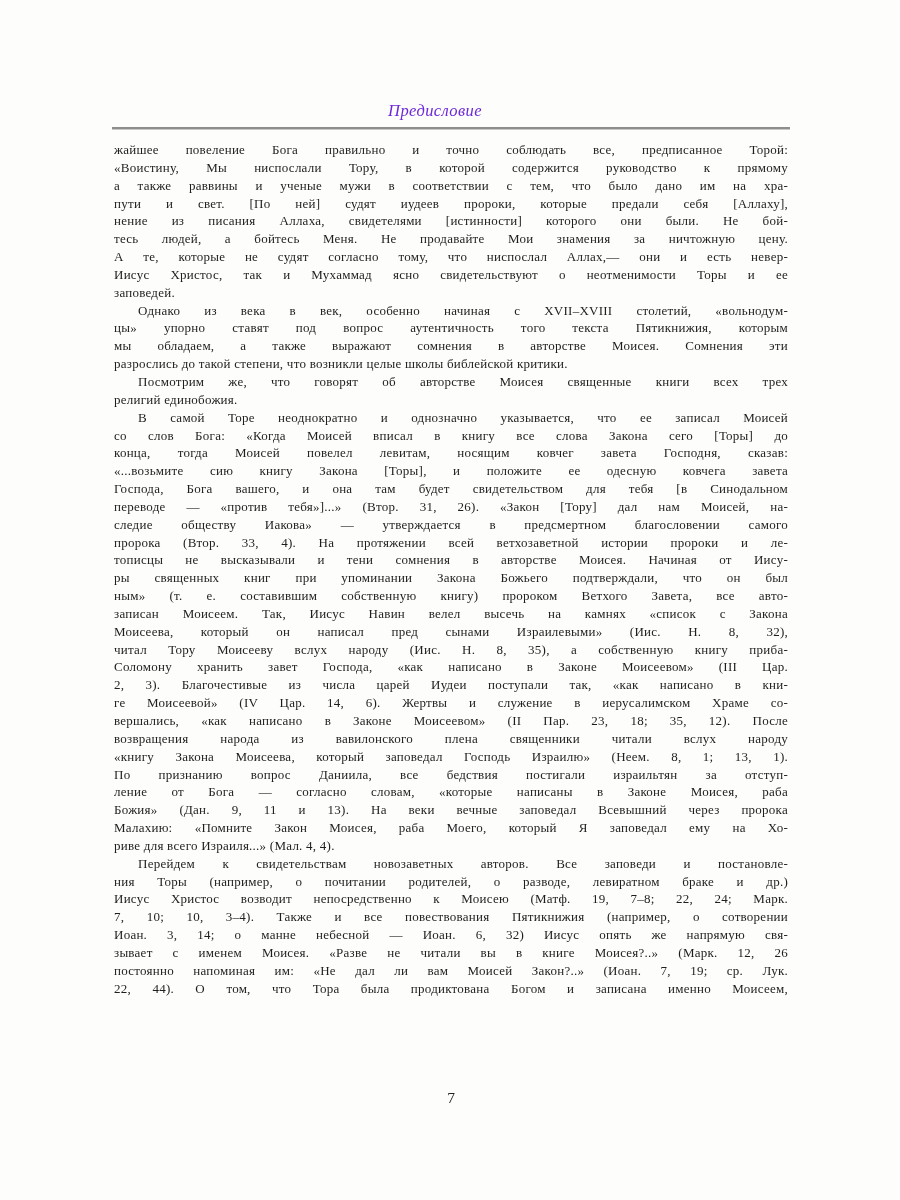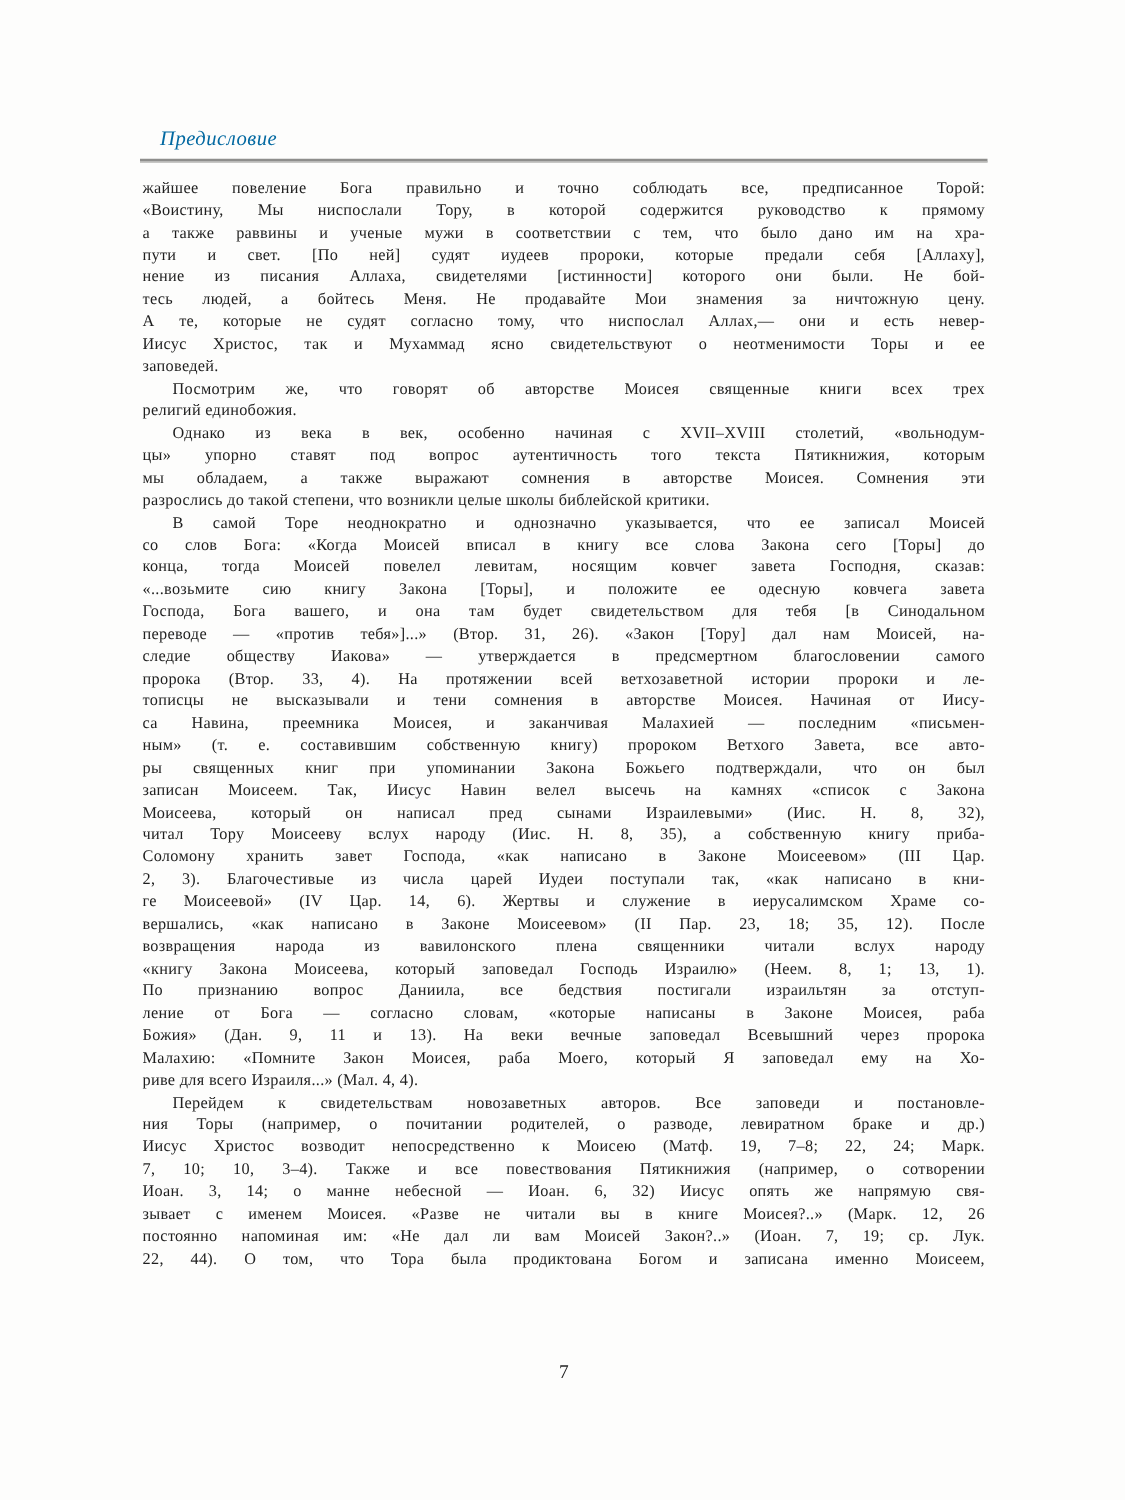--- a/index.html
+++ b/index.html
@@ -12,27 +12,27 @@
     width: 900px;
     height: 1200px;
     background: #fdfdfc;
     overflow: hidden;
     font-family: "Liberation Serif", "DejaVu Serif", serif;
     color: #1e1e1e;
   }
   .running-header {
     position: absolute;
     top: 101px;
-    left: 128px;
+    left: 98px;
     width: 674px;
-    text-align: left;
+    text-align: center;
     font-style: italic;
     font-size: 16.5px;
     letter-spacing: 0.4px;
-    color: #0369a1;
+    color: #6d28d9;
   }
   .header-rule {
     position: absolute;
     top: 127px;
     left: 112px;
     width: 678px;
     height: 2px;
     background: #8e8e8c;
     border-bottom: 1px solid #c9c9c6;
   }
@@ -77,42 +77,41 @@
         <div class="line">«Воистину, Мы ниспослали Тору, в которой содержится руководство к прямому</div>
         <div class="line">а также раввины и ученые мужи в соответствии с тем, что было дано им на хра-</div>
         <div class="line">пути и свет. [По ней] судят иудеев пророки, которые предали себя [Аллаху],</div>
         <div class="line">нение из писания Аллаха, свидетелями [истинности] которого они были. Не бой-</div>
         <div class="line">тесь людей, а бойтесь Меня. Не продавайте Мои знамения за ничтожную цену.</div>
         <div class="line">А те, которые не судят согласно тому, что ниспослал Аллах,— они и есть невер-</div>
         <div class="line">Иисус Христос, так и Мухаммад ясно свидетельствуют о неотменимости Торы и ее</div>
         <div class="line para-end">заповедей.</div>
       </div>
       <div class="paragraph">
-        <div class="line indent">Посмотрим же, что говорят об авторстве Моисея священные книги всех трех</div>
-        <div class="line para-end">религий единобожия.</div>
-      </div>
-      <div class="paragraph">
         <div class="line indent">Однако из века в век, особенно начиная с XVII–XVIII столетий, «вольнодум-</div>
         <div class="line">цы» упорно ставят под вопрос аутентичность того текста Пятикнижия, которым</div>
         <div class="line">мы обладаем, а также выражают сомнения в авторстве Моисея. Сомнения эти</div>
         <div class="line para-end">разрослись до такой степени, что возникли целые школы библейской критики.</div>
+      </div>
+      <div class="paragraph">
+        <div class="line indent">Посмотрим же, что говорят об авторстве Моисея священные книги всех трех</div>
+        <div class="line para-end">религий единобожия.</div>
       </div>
       <div class="paragraph">
         <div class="line indent">В самой Торе неоднократно и однозначно указывается, что ее записал Моисей</div>
         <div class="line">со слов Бога: «Когда Моисей вписал в книгу все слова Закона сего [Торы] до</div>
         <div class="line">конца, тогда Моисей повелел левитам, носящим ковчег завета Господня, сказав:</div>
         <div class="line">«...возьмите сию книгу Закона [Торы], и положите ее одесную ковчега завета</div>
         <div class="line">Господа, Бога вашего, и она там будет свидетельством для тебя [в Синодальном</div>
         <div class="line">переводе — «против тебя»]...» (Втор. 31, 26). «Закон [Тору] дал нам Моисей, на-</div>
         <div class="line">следие обществу Иакова» — утверждается в предсмертном благословении самого</div>
         <div class="line">пророка (Втор. 33, 4). На протяжении всей ветхозаветной истории пророки и ле-</div>
         <div class="line">тописцы не высказывали и тени сомнения в авторстве Моисея. Начиная от Иису-</div>
-        <div class="line">са Навина, преемника Моисея, и заканчивая Малахией — последним «письмен-</div>
+        <div class="line">ры священных книг при упоминании Закона Божьего подтверждали, что он был</div>
         <div class="line">ным» (т. е. составившим собственную книгу) пророком Ветхого Завета, все авто-</div>
-        <div class="line">ры священных книг при упоминании Закона Божьего подтверждали, что он был</div>
         <div class="line">записан Моисеем. Так, Иисус Навин велел высечь на камнях «список с Закона</div>
         <div class="line">Моисеева, который он написал пред сынами Израилевыми» (Иис. Н. 8, 32),</div>
         <div class="line">читал Тору Моисееву вслух народу (Иис. Н. 8, 35), а собственную книгу приба-</div>
         <div class="line">Соломону хранить завет Господа, «как написано в Законе Моисеевом» (III Цар.</div>
         <div class="line">2, 3). Благочестивые из числа царей Иудеи поступали так, «как написано в кни-</div>
         <div class="line">ге Моисеевой» (IV Цар. 14, 6). Жертвы и служение в иерусалимском Храме со-</div>
         <div class="line">вершались, «как написано в Законе Моисеевом» (II Пар. 23, 18; 35, 12). После</div>
         <div class="line">возвращения народа из вавилонского плена священники читали вслух народу</div>
         <div class="line">«книгу Закона Моисеева, который заповедал Господь Израилю» (Неем. 8, 1; 13, 1).</div>
         <div class="line">По признанию вопрос Даниила, все бедствия постигали израильтян за отступ-</div>

